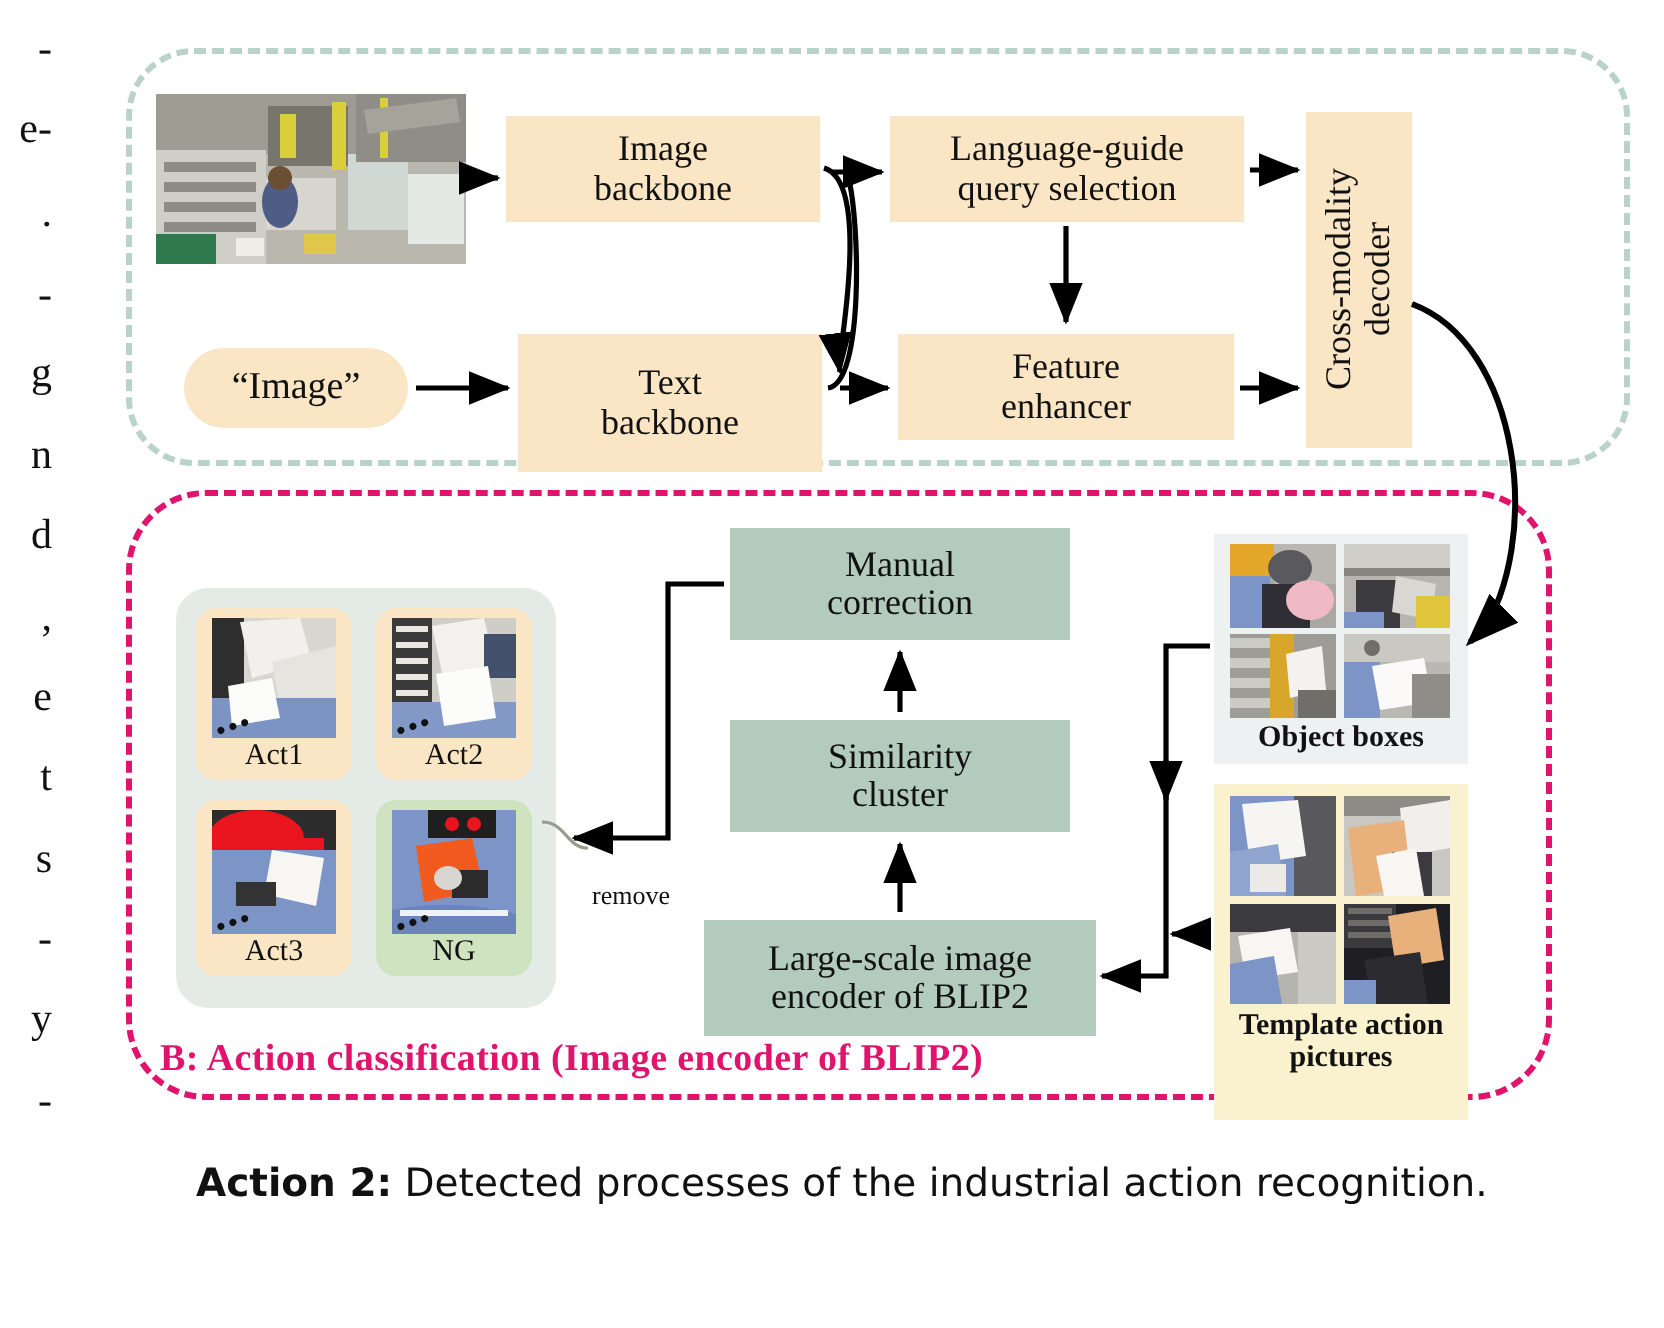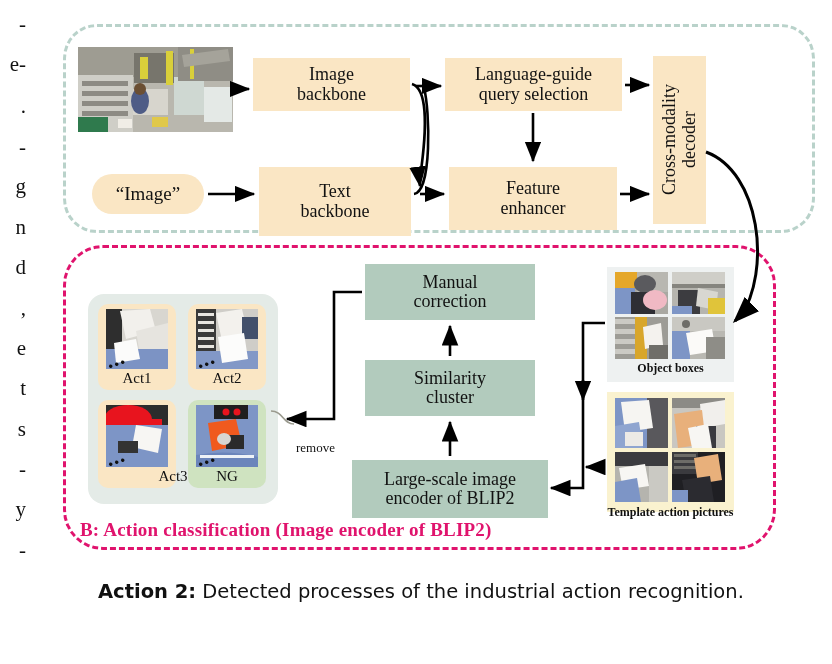--- a/index.html
+++ b/index.html
@@ -53,33 +53,33 @@
   
   .node.vert{writing-mode:vertical-rl;transform:rotate(180deg);}
 
   
   .photo{position:absolute;overflow:hidden;background:#cfcfcf;}
 
   
   .panel{position:absolute;box-sizing:border-box;}
   #labelPanel{left:88px;top:294px;width:190px;height:210px;background:#e4ebe7;border-radius:16px;}
   #objPanel{left:607px;top:267px;width:127px;height:115px;background:#eef1f1;}
-  #tmplPanel{left:607px;top:392px;width:127px;height:120px;background:#faf2cf;}
+  #tmplPanel{left:607px;top:392px;width:127px;height:168px;background:#faf2cf;}
 
   .tile{position:absolute;box-sizing:border-box;background:#fae6c4;border-radius:10px;}
   .tile.ng{background:#cfe3c0;}
   .tilecap{
     position:absolute;width:100%;text-align:center;
     font-family:"Liberation Serif", serif;font-size:15px;color:#111;
   }
   .panelcap{
     position:absolute;width:100%;text-align:center;
     font-family:"Liberation Serif", serif;font-size:15px;color:#111;
   }
-  .panelcap.b{font-weight:bold;font-size:12px;line-height:1.05;}
+  .panelcap.b{font-weight:bold;font-size:15px;line-height:1.05;}
 
   .removelbl{
     position:absolute;font-family:"Liberation Serif", serif;
     font-size:13px;color:#111;white-space:nowrap;
   }
 
   
   .dots{position:absolute;font-family:"Liberation Serif", serif;font-size:15px;color:#111;
         transform:rotate(-18deg);letter-spacing:1px;}
 
@@ -154,21 +154,21 @@
 query selection</div>
 
   <div class="node tan vert" id="nCrossMod" style="left:653px;top:56px;width:53px;height:168px;">Cross-modality
 decoder</div>
 
   <div class="node pillr" id="nHand" style="left:92px;top:174px;width:112px;height:40px;font-size:19px;">“Image”</div>
 
   <div class="node tan" id="nTextBackbone" style="left:259px;top:167px;width:152px;height:69px;">Text
 backbone</div>
 
-  <div class="node tan" id="nFeatEnh" style="left:449px;top:167px;width:168px;height:63px;">Feature
+  <div class="node tan" id="nFeatEnh" style="left:449px;top:167px;width:168px;height:53px;">Feature
 enhancer</div>
 
   <div class="panel" id="labelPanel">
 
     <div class="tile" style="left:10px;top:10px;width:78px;height:86px;">
       <div class="photo" style="left:8px;top:5px;width:62px;height:60px;">
         <svg width="62" height="60" viewBox="0 0 62 60" preserveAspectRatio="none">
           <rect width="62" height="60" fill="#d8d6d0"></rect>
           <rect x="0" y="0" width="16" height="40" fill="#2e2e2e"></rect>
           <polygon points="14,2 44,0 50,22 20,30" fill="#f2f0ec"></polygon>
@@ -209,21 +209,21 @@
           <rect width="62" height="62" fill="#cfcdc7"></rect>
           <rect x="0" y="0" width="62" height="22" fill="#2c2c2c"></rect>
           <ellipse cx="22" cy="14" rx="24" ry="14" fill="#e8141e"></ellipse>
           <rect x="28" y="14" width="28" height="12" fill="#e8141e"></rect>
           <rect x="0" y="20" width="62" height="42" fill="#7d95c6"></rect>
           <polygon points="30,20 56,24 52,48 26,42" fill="#f7f6f3"></polygon>
           <rect x="12" y="36" width="20" height="12" fill="#333"></rect>
         </svg>
       </div>
       <div class="dots" style="left:10px;top:54px;">•••</div>
-      <div class="tilecap" style="left:0;top:68px;padding-left:36px;">Act3</div>
+      <div class="tilecap" style="left:0;top:68px;">Act3</div>
     </div>
 
     <div class="tile ng" style="left:100px;top:106px;width:78px;height:88px;">
       <div class="photo" style="left:8px;top:5px;width:62px;height:62px;">
         <svg width="62" height="62" viewBox="0 0 62 62" preserveAspectRatio="none">
           <rect width="62" height="62" fill="#7d95c6"></rect>
           <rect x="18" y="0" width="34" height="14" fill="#1f1f1f"></rect>
           <circle cx="30" cy="7" r="3.5" fill="#e8141e"></circle>
           <circle cx="41" cy="7" r="3.5" fill="#e8141e"></circle>
           <polygon points="12,18 40,14 46,40 16,46" fill="#f05a1e"></polygon>

